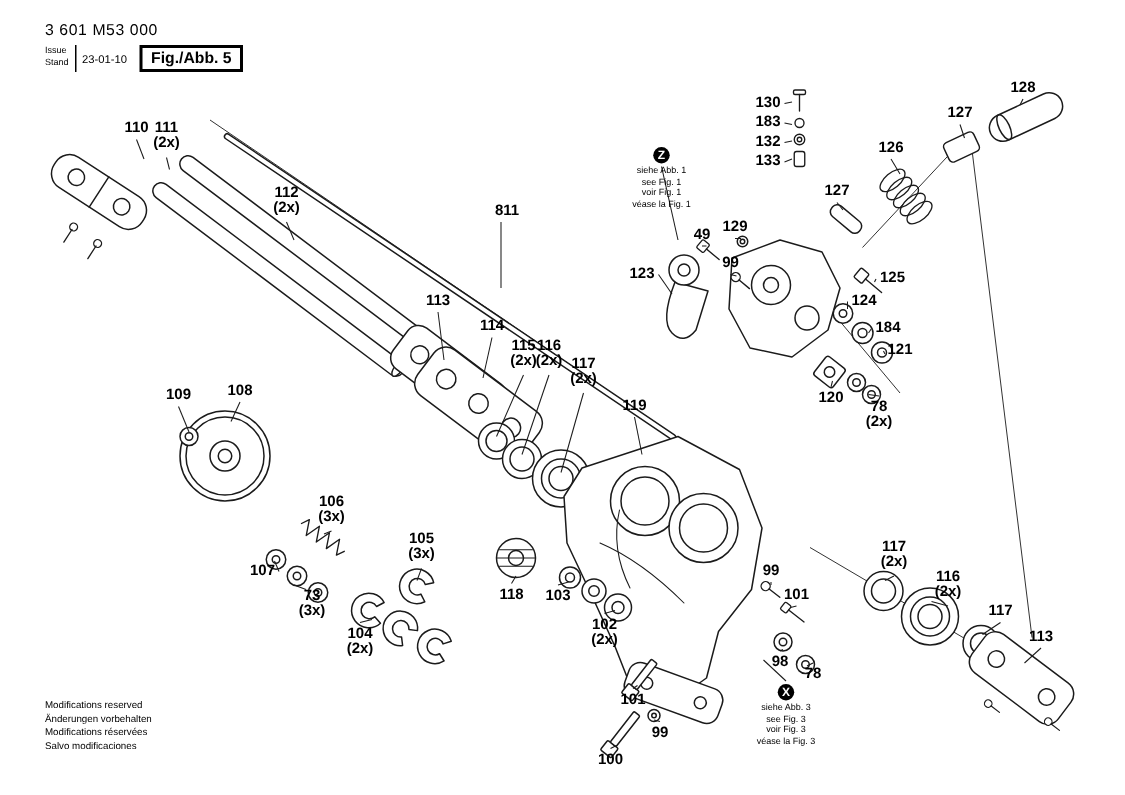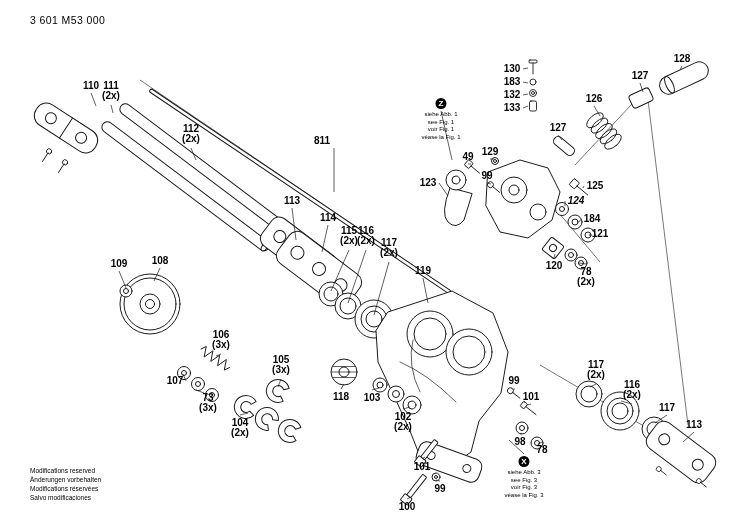--- a/index.html
+++ b/index.html
@@ -27,20 +27,29 @@
   .footer { position:absolute; left:30px; top:466px; }
   .footer-line { font-size:6.5px; line-height:9px; }
 </style>
 </head>
 <body>
 
 <div class="page">
 
   <div class="header">
     <div class="part-number">3 601 M53 000</div>
+    <div class="issue-row">
+      <div class="issue-labels">
+        <div>Issue</div>
+        <div>Stand</div>
+      </div>
+      <div class="issue-divider"></div>
+      <div class="issue-date">23-01-10</div>
+      <div class="fig-box">Fig./Abb. 5</div>
+    </div>
   </div>
 
   <svg id="art-svg" viewBox="0 0 750 530">
     <g stroke="#1b1b1b" fill="none" stroke-width="0.6">
       <line x1="140" y1="80" x2="452" y2="292"></line>
       <line x1="538" y1="188" x2="600" y2="262"></line>
       <line x1="540" y1="365" x2="710" y2="465"></line>
       <line x1="575" y1="165" x2="645" y2="90"></line>
       <line x1="648" y1="100" x2="688" y2="425"></line>
     </g>
@@ -330,21 +339,21 @@
         <span class="num">110</span>
       </div>
       <div class="callout" style="left: 111px; top: 91px;">
         <span class="num">111</span>
         <span class="qty">(2x)</span>
       </div>
       <div class="callout" style="left: 191px; top: 134px;">
         <span class="num">112</span>
         <span class="qty">(2x)</span>
       </div>
-      <div class="callout" style="left: 322px; top: 141px; text-align: center;">
+      <div class="callout" style="left: 338px; top: 141px; text-align: center;">
         <span class="num">811</span>
       </div>
       <div class="callout" style="left: 292px; top: 201px;">
         <span class="num">113</span>
       </div>
       <div class="callout" style="left: 328px; top: 218px;">
         <span class="num">114</span>
       </div>
       <div class="callout" style="left: 349px; top: 236px;">
         <span class="num">115</span>
@@ -393,21 +402,21 @@
       </div>
       <div class="callout" style="left: 468px; top: 157px;">
         <span class="num">49</span>
       </div>
       <div class="callout" style="left: 487px; top: 176px;">
         <span class="num">99</span>
       </div>
       <div class="callout" style="left: 595px; top: 186px;">
         <span class="num">125</span>
       </div>
-      <div class="callout" style="left: 576px; top: 201px; font-style: italic;">
+      <div class="callout" style="left: 576px; top: 201px;">
         <span class="num">124</span>
       </div>
       <div class="callout" style="left: 592px; top: 219px;">
         <span class="num">184</span>
       </div>
       <div class="callout" style="left: 600px; top: 234px; text-align: right;">
         <span class="num">121</span>
       </div>
       <div class="callout" style="left: 554px; top: 266px;">
         <span class="num">120</span>

